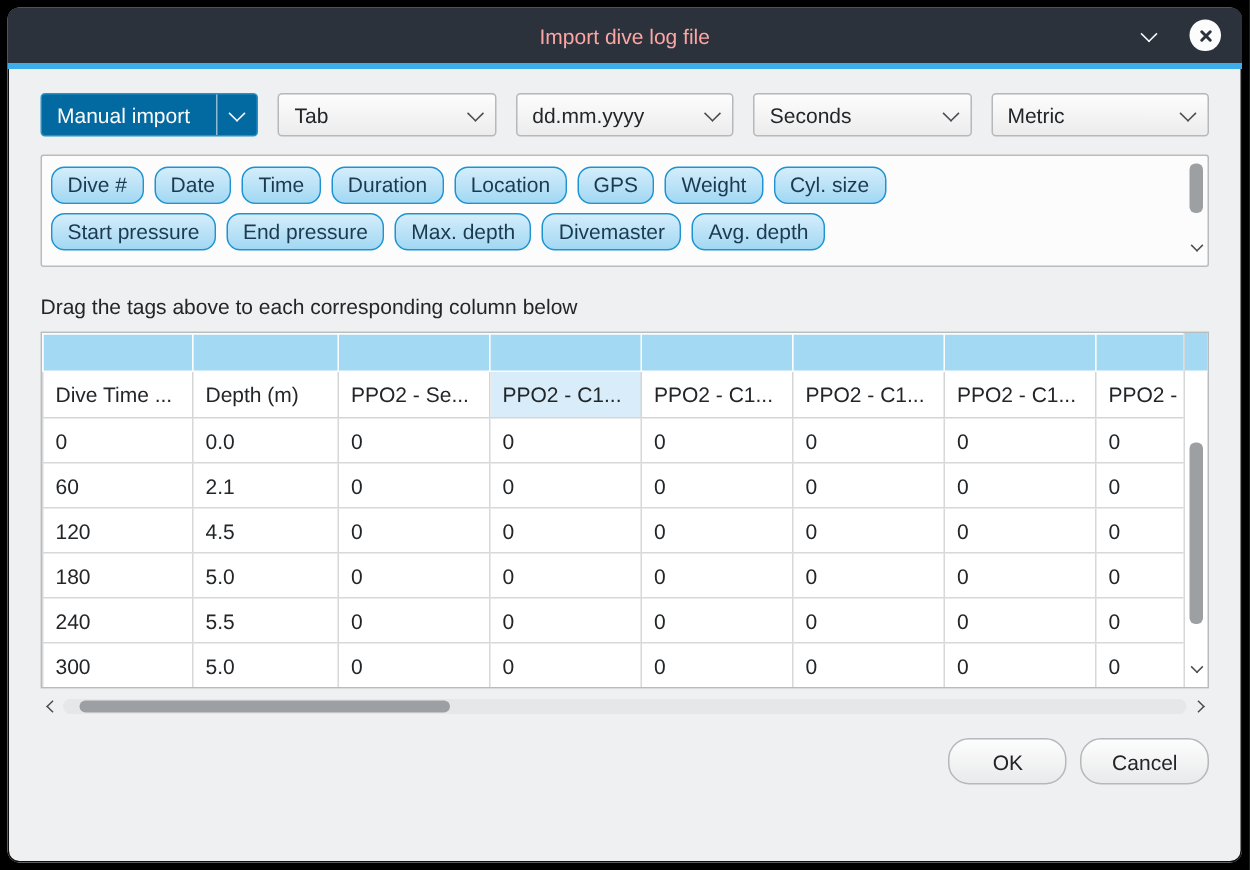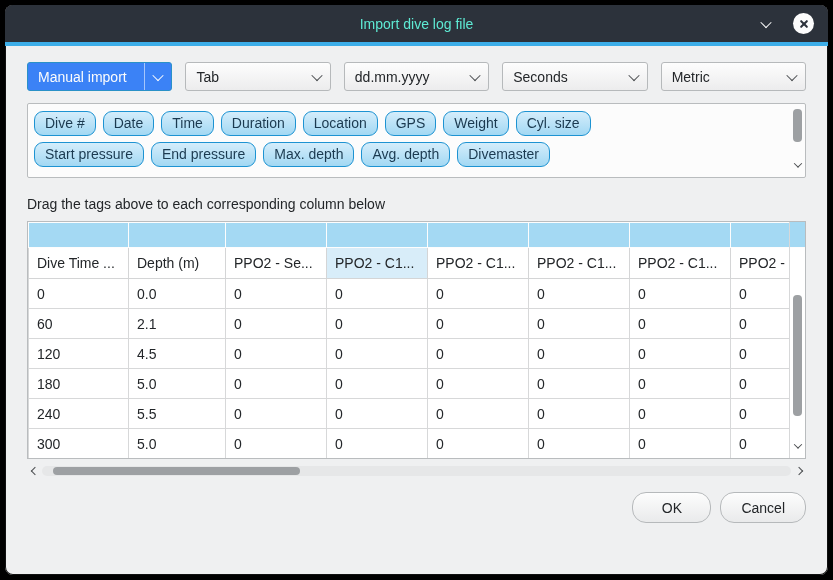--- a/index.html
+++ b/index.html
@@ -3,21 +3,21 @@
 <meta charset="utf-8">
 <style>
   html,body{margin:0;padding:0;width:833px;height:580px;background:#000;overflow:hidden;
     font-family:"Liberation Sans", sans-serif; -webkit-font-smoothing:antialiased;}
   .frame{position:absolute;inset:0;background:#000;}
   .window{position:absolute;left:5px;top:5px;width:823px;height:570px;background:#eff0f1;
     border-radius:8px;overflow:hidden;box-shadow:0 0 0 1px #111 inset;}
 
   
   .titlebar{position:relative;height:37px;background:#2c323b;display:flex;align-items:center;justify-content:flex-end;}
-  .tb-title{position:absolute;left:0;right:0;text-align:center;color:#5eead4;font-size:14px;pointer-events:none;}
+  .tb-title{position:absolute;left:0;right:0;text-align:center;color:#fca5a5;font-size:14px;pointer-events:none;}
   .tb-icons{display:flex;align-items:center;gap:16px;margin-right:14px;z-index:2;}
   .tb-chev{width:22px;height:22px;display:flex;align-items:center;justify-content:center;color:#fcfcfc;cursor:pointer;}
   .chev{display:inline-block;width:7px;height:7px;border-right:1.7px solid currentColor;border-bottom:1.7px solid currentColor;}
   .chev.down{transform:rotate(45deg) translate(-1px,-1px);}
   .chev.left{transform:rotate(135deg);}
   .chev.right{transform:rotate(-45deg);}
   .close-btn{width:21px;height:21px;border-radius:50%;background:#fcfcfc;display:flex;align-items:center;justify-content:center;cursor:pointer;}
   .x-icon{position:relative;width:11px;height:11px;}
   .x-icon::before,.x-icon::after{content:"";position:absolute;left:4.5px;top:0.5px;width:2px;height:10px;background:#2c323b;border-radius:1px;}
   .x-icon::before{transform:rotate(45deg);}
@@ -27,21 +27,21 @@
   
   .content{padding:16px 22px 0 22px;}
 
   
   .combo-row{display:flex;gap:13px;}
   .combo{flex:1;height:29px;border:1px solid #b6b9bb;border-radius:3px;
     background:linear-gradient(#fdfdfd,#ececed);display:flex;align-items:center;
     padding-left:10px;font-size:14px;color:#232629;cursor:pointer;box-sizing:border-box;}
   .combo-text{flex:1;white-space:nowrap;overflow:hidden;}
   .combo-arrow{width:26px;display:flex;align-items:center;justify-content:center;color:#4a4d50;align-self:stretch;}
-  .combo.accent{background:#3b82f6;border-color:#2a91c8;color:#fcfcfc;}
+  .combo.accent{background:#0369a1;border-color:#2a91c8;color:#fcfcfc;}
   .combo.accent .combo-arrow{color:#fcfcfc;border-left:1px solid rgba(255,255,255,.55);}
 
   
   .tagbox-wrap{margin-top:12px;height:75px;border:1px solid #b9bcbe;background:#fcfcfc;
     display:flex;box-sizing:border-box;border-radius:2px;}
   .tag-list{flex:1;padding:7px 6px;overflow:hidden;}
   .tag-row{display:flex;gap:7px;margin-bottom:6px;}
   .tag{display:inline-block;padding:3px 10px 4px 10px;border:1px solid #1d93d2;border-radius:9px;
     background:linear-gradient(#d4edfb,#a2d8f3);color:#1b3a50;font-size:14px;white-space:nowrap;cursor:grab;}
 
@@ -144,22 +144,22 @@
               <span class="tag">Duration</span>
               <span class="tag">Location</span>
               <span class="tag">GPS</span>
               <span class="tag">Weight</span>
               <span class="tag">Cyl. size</span>
             </div>
             <div class="tag-row">
               <span class="tag">Start pressure</span>
               <span class="tag">End pressure</span>
               <span class="tag">Max. depth</span>
+              <span class="tag">Divemaster</span>
               <span class="tag">Avg. depth</span>
-              <span class="tag">Divemaster</span>
             </div>
           </div>
         <div class="vscroll">
           <div class="vs-track">
             <div class="vs-thumb" style="top:8%;height:58%;"></div>
           </div>
           <div class="vs-arrow">
               <i class="chev down"></i>
             </div>
         </div>

